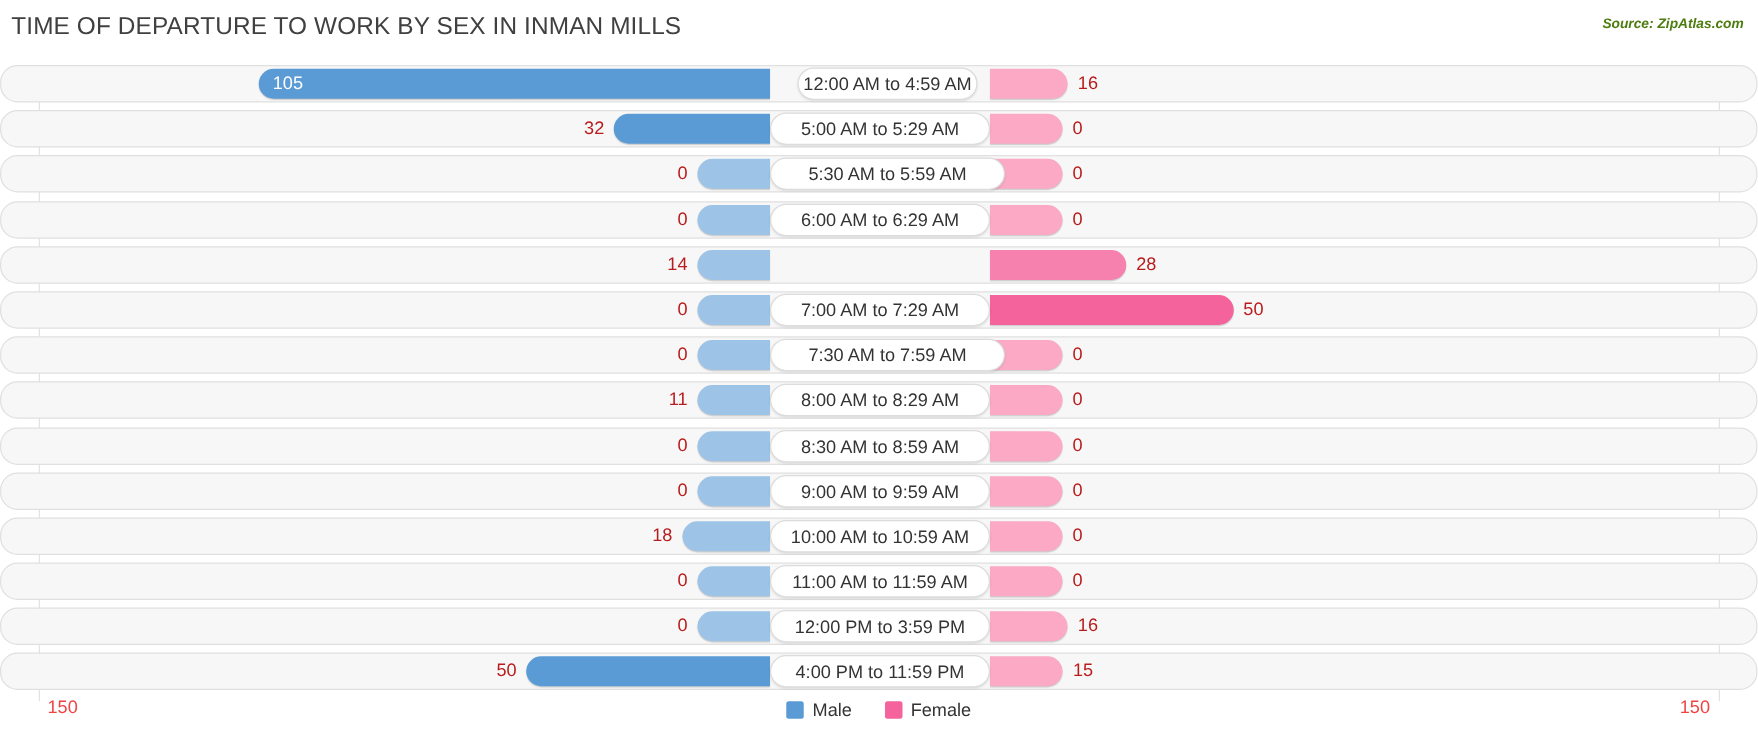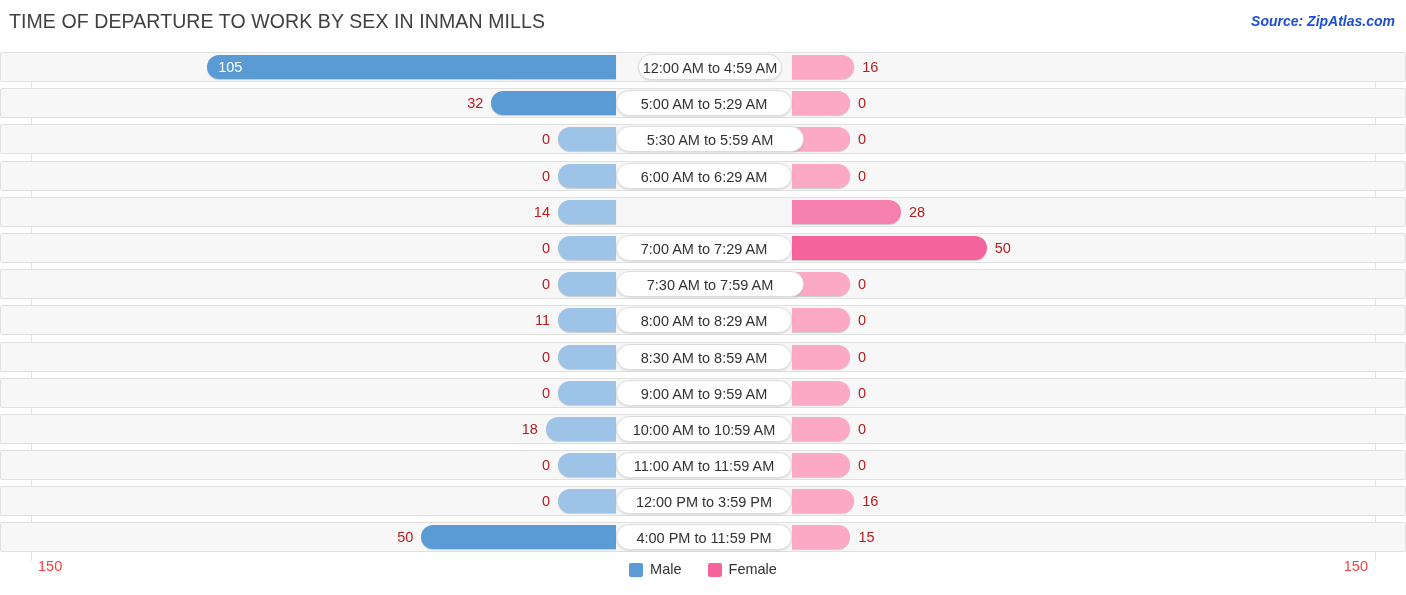--- a/index.html
+++ b/index.html
@@ -13,40 +13,40 @@
   }
   
   #header{position:absolute;left:0;top:0;width:1406px;height:44px;}
   #chart-title{
     position:absolute;left:9px;top:10px;
     font-size:19.5px;font-weight:400;letter-spacing:.1px;
     color:#404040;white-space:nowrap;
   }
   #source-label{
     position:absolute;right:11px;top:13px;
-    font-size:14px;font-style:italic;font-weight:700;
-    color:#1d4ed8;white-space:nowrap;
+    font-size:11px;font-style:italic;font-weight:700;
+    color:#4d7c0f;white-space:nowrap;
   }
   
   #plot{
     position:absolute;left:0;top:44px;
     width:1406px;height:508px;
   }
   .vgrid{
     position:absolute;top:8px;height:509px;width:1px;
     background:#e3e3e3;
   }
   #rows{position:absolute;left:0;top:8px;width:1406px;}
   .row{
     position:relative;
     height:30px;
     margin-bottom:6.2px;
     background:#f7f7f7;
     border:1px solid #e0e0e0;
-    border-radius:2px;
+    border-radius:14px;
     box-sizing:border-box;
     text-decoration:underline;
   }
   .row-inner{
     position:absolute;left:0;top:0;width:100%;height:100%;
   }
   
   .bar{
     position:absolute;top:2px;height:24px;
     box-sizing:border-box;
@@ -91,21 +91,21 @@
   .axis-end{
     position:absolute;top:6px;
     font-size:14.5px;color:#ef4444;
   }
   #axis-left{left:38px;}
   #axis-right{right:38px;}
   #legend{
     position:absolute;left:0;top:9px;width:1406px;
     display:flex;justify-content:center;align-items:center;gap:26px;
   }
-  .legend-item{display:flex;align-items:flex-end;gap:7px;}
+  .legend-item{display:flex;align-items:flex-start;gap:7px;}
   .legend-swatch{width:14px;height:14px;border-radius:2px;display:inline-block;}
   .legend-text{font-size:14.5px;color:#333333;}
 </style>
 </head>
 <body>
 
 <div id="header">
   <div id="chart-title">TIME OF DEPARTURE TO WORK BY SEX IN INMAN MILLS</div>
   <div id="source-label">Source: ZipAtlas.com</div>
 </div>

